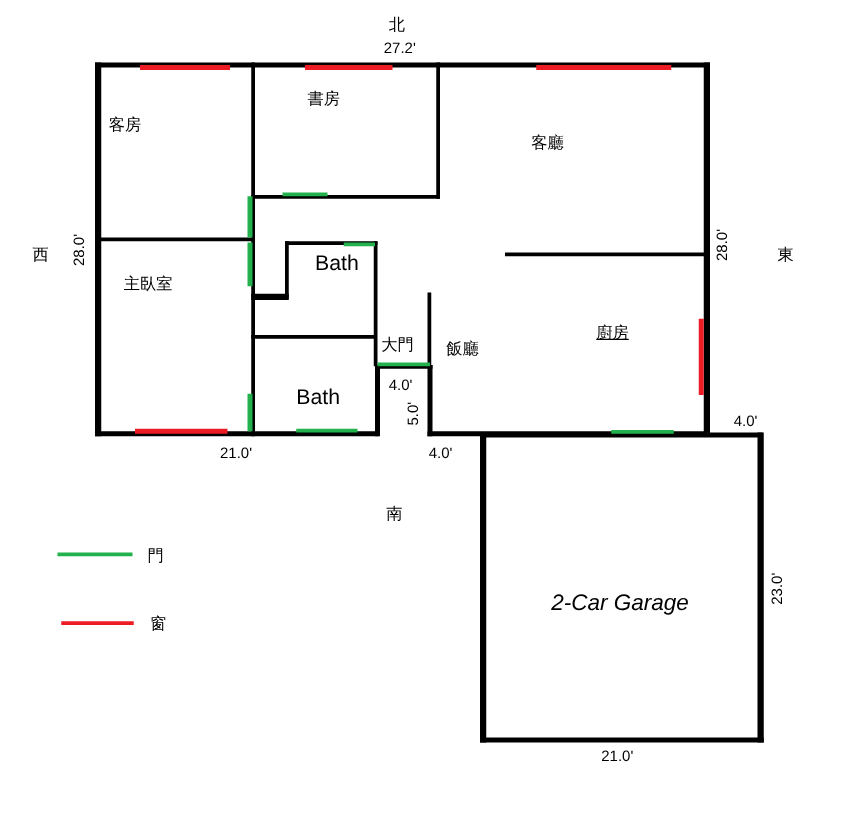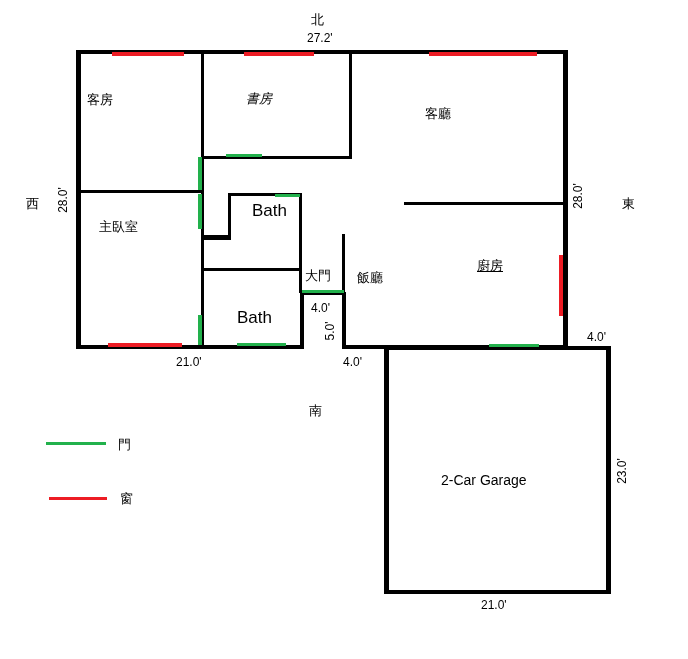--- a/index.html
+++ b/index.html
@@ -4,21 +4,21 @@
 <style>
   html, body { margin:0; padding:0; background:#ffffff; }
   body { width:688px; height:659px; position:relative; overflow:hidden; font-family:"Liberation Sans", "DejaVu Sans", sans-serif; color:#000; }
   .w { position:absolute; background:#000; }
   .door { position:absolute; background:#22b14c; }
   .win { position:absolute; background:#ed1c24; }
   .lbl { position:absolute; font-size:13px; line-height:1; white-space:nowrap; }
   .dim { position:absolute; font-size:12px; line-height:1; white-space:nowrap; }
   .vert { transform:rotate(-90deg); transform-origin:center center; }
   .big { font-size:17px; }
-  .garage-lbl { font-size:14px; }
+  .garage-lbl { font-size:18px;font-style:italic; }
 </style>
 </head>
 <body>
 
 <div>
 
   <div class="w" style="left:76px;top:50px;width:492px;height:4px;"></div>
   <div class="w" style="left:76px;top:50px;width:5px;height:299px;"></div>
   <div class="w" style="left:563px;top:50px;width:5px;height:299px;"></div>
   <div class="w" style="left:76px;top:345px;width:227px;height:4px;"></div>
@@ -70,27 +70,27 @@
   <div class="dim vert" style="left:565px;top:190px;">28.0'</div>
   <div class="dim" style="left:176px;top:356px;">21.0'</div>
   <div class="dim" style="left:311px;top:302px;">4.0'</div>
   <div class="dim vert" style="left:321px;top:325px;">5.0'</div>
   <div class="dim" style="left:343px;top:356px;">4.0'</div>
   <div class="dim" style="left:587px;top:331px;">4.0'</div>
   <div class="dim vert" style="left:609px;top:465px;">23.0'</div>
   <div class="dim" style="left:481px;top:599px;">21.0'</div>
 
   <div class="lbl" style="left:87px;top:93px;">客房</div>
-  <div class="lbl" style="left:246px;top:92px;font-style:italic;">書房</div>
+  <div class="lbl" style="left:246px;top:72px;">書房</div>
   <div class="lbl" style="left:425px;top:107px;">客廳</div>
   <div class="lbl" style="left:99px;top:220px;">主臥室</div>
   <div class="lbl big" style="left:252px;top:202px;">Bath</div>
   <div class="lbl big" style="left:237px;top:309px;">Bath</div>
   <div class="lbl" style="left:305px;top:269px;">大門</div>
-  <div class="lbl" style="left:357px;top:272px;font-family:Liberation Mono, monospace;">飯廳</div>
+  <div class="lbl" style="left:357px;top:272px;">飯廳</div>
   <div class="lbl" style="left:477px;top:259px;text-decoration:underline;">廚房</div>
   <div class="lbl garage-lbl" style="left:441px;top:473px;">2-Car Garage</div>
 
   <div>
     <div class="door" style="left:46px;top:442px;width:60px;height:3px;"></div>
     <div class="lbl" style="left:118px;top:438px;">門</div>
     <div class="win" style="left:49px;top:497px;width:58px;height:3px;"></div>
     <div class="lbl" style="left:120px;top:492px;">窗</div>
   </div>
 

